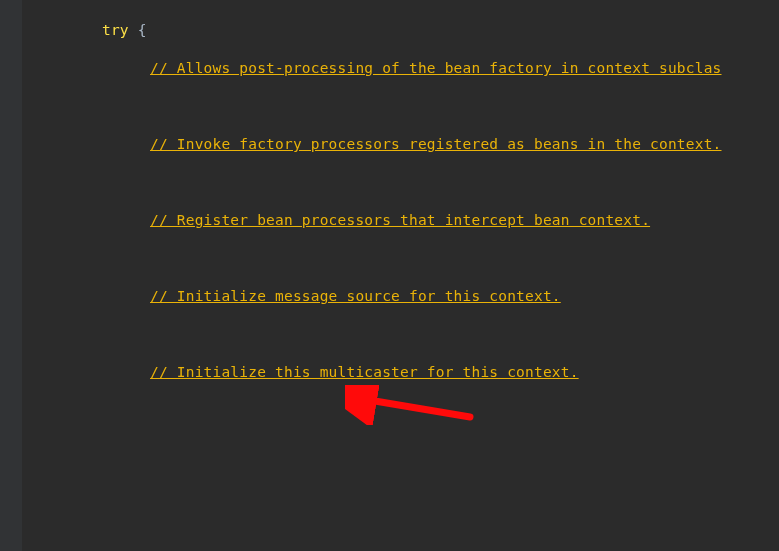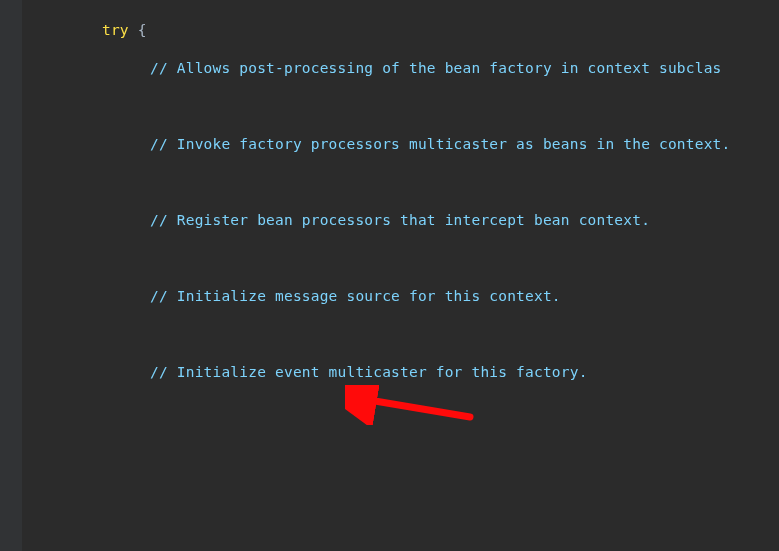--- a/index.html
+++ b/index.html
@@ -26,46 +26,46 @@
     top: 0;
     right: 0;
     padding-top: 2px;
     white-space: pre;
     letter-spacing: 0.2px;
   }
   .line { display: block; }
   .kw     { color: #fde047; font-weight: 500; }  
   .fn     { color: #ffc66d; font-weight: 600; }  
   .id     { color: #a5c1d2; font-weight: 500; }  
-  .cm     { color: #7dd3fc; }                     
+  .cm     { color: #eab308; text-decoration: underline; }                     
   .br     { color: #a9b7c6; }                     
   .sc     { color: #cc7832; }                     
   .indent0 { padding-left: 80px; }
   .indent1 { padding-left: 128px; }
   .arrow {
     position: absolute;
     pointer-events: none;
   }
 </style>
 </head>
 <body>
 
 <div class="gutter"></div>
 
 <div class="code">
 <span class="line indent0"><span class="kw">try</span><span class="br"> {</span></span>
 <span class="line indent1"><span class="cm">// Allows post-processing of the bean factory in context subclas</span></span>
 <span class="line indent1">&nbsp;</span>
-<span class="line indent1"><span class="cm">// Invoke factory processors multicaster as beans in the context.</span></span>
+<span class="line indent1"><span class="cm">// Invoke factory processors registered as beans in the context.</span></span>
 <span class="line indent1">&nbsp;</span>
 <span class="line indent1"><span class="cm">// Register bean processors that intercept bean context.</span></span>
 <span class="line indent1">&nbsp;</span>
 <span class="line indent1"><span class="cm">// Initialize message source for this context.</span></span>
 <span class="line indent1">&nbsp;</span>
-<span class="line indent1"><span class="cm">// Initialize event multicaster for this factory.</span></span>
+<span class="line indent1"><span class="cm">// Initialize this multicaster for this context.</span></span>
 
 
 
 
 
 
 
 
 
 

